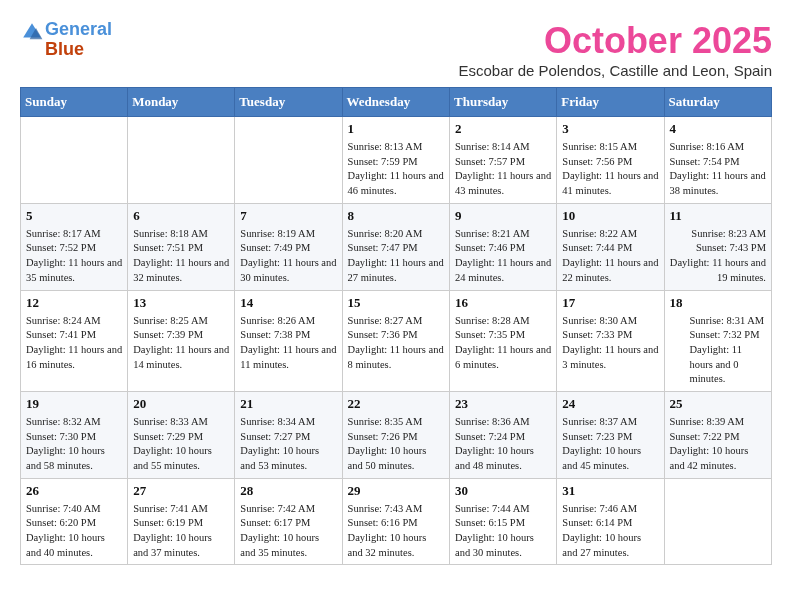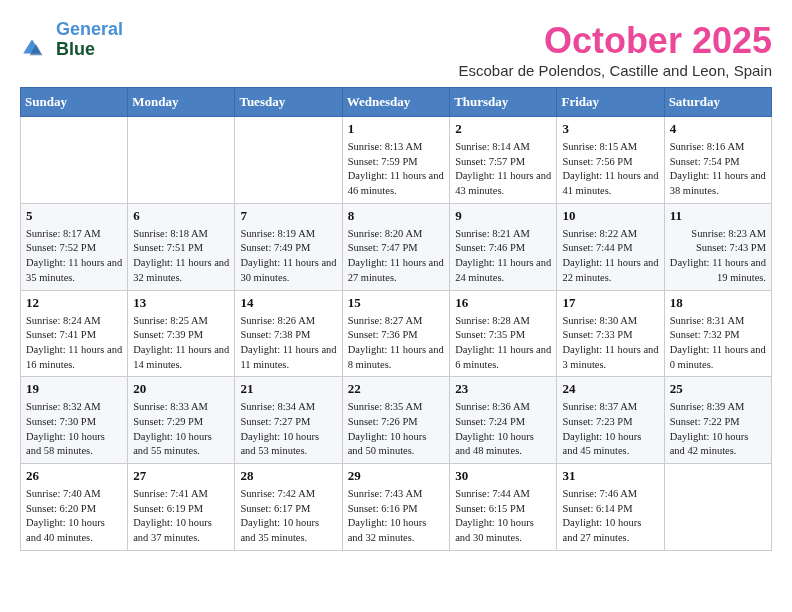--- a/index.html
+++ b/index.html
@@ -11,22 +11,22 @@
       padding: 20px;
     }
     .header {
       display: flex;
       justify-content: space-between;
       align-items: flex-start;
       margin-bottom: 8px;
     }
     .logo {
       display: flex;
-      align-items: flex-end;
-      gap: 12px;
+      align-items: flex-start;
+      gap: 1px;
     }
     .logo-text {
       font-size: 18px;
       font-weight: bold;
       color: #1a1a1a;
       line-height: 1.1;
     }
     .logo-text span {
       color: #4a90d9;
     }
@@ -91,21 +91,21 @@
 <body>
 
 <div class="header">
   <div class="logo">
     <svg class="logo-icon" viewBox="0 0 30 30">
       <polygon points="15,4 26,22 4,22" fill="#4a90d9"></polygon>
       <polygon points="20,10 28,24 12,24" fill="#2a5fa0" opacity="0.7"></polygon>
     </svg>
     <div class="logo-text">
       <div><span>General</span></div>
-      <div><span style="color:#14532d">Blue</span></div>
+      <div><span style="color:#c2410c">Blue</span></div>
     </div>
   </div>
   <div class="title-section">
     <div class="month-title">October 2025</div>
     <div class="subtitle">Escobar de Polendos, Castille and Leon, Spain</div>
   </div>
 </div>
 
 <table class="calendar-table">
   <thead>
@@ -225,21 +225,21 @@
 Daylight: 11 hours and 6 minutes.</div>
         </td>
         <td>
           <div class="day-number">17</div>
           <div class="day-info" style="white-space: pre-line;">Sunrise: 8:30 AM
 Sunset: 7:33 PM
 Daylight: 11 hours and 3 minutes.</div>
         </td>
         <td>
           <div class="day-number">18</div>
-          <div class="day-info" style="white-space: pre-line;">Sunrise: 8:31 AM
+          <div class="day-info" style="white-space: pre-line; margin-left: 20px;">Sunrise: 8:31 AM
 Sunset: 7:32 PM
 Daylight: 11 hours and 0 minutes.</div>
         </td>
       </tr>
       <tr>
         <td>
           <div class="day-number">19</div>
           <div class="day-info" style="white-space: pre-line;">Sunrise: 8:32 AM
 Sunset: 7:30 PM
 Daylight: 10 hours and 58 minutes.</div>

